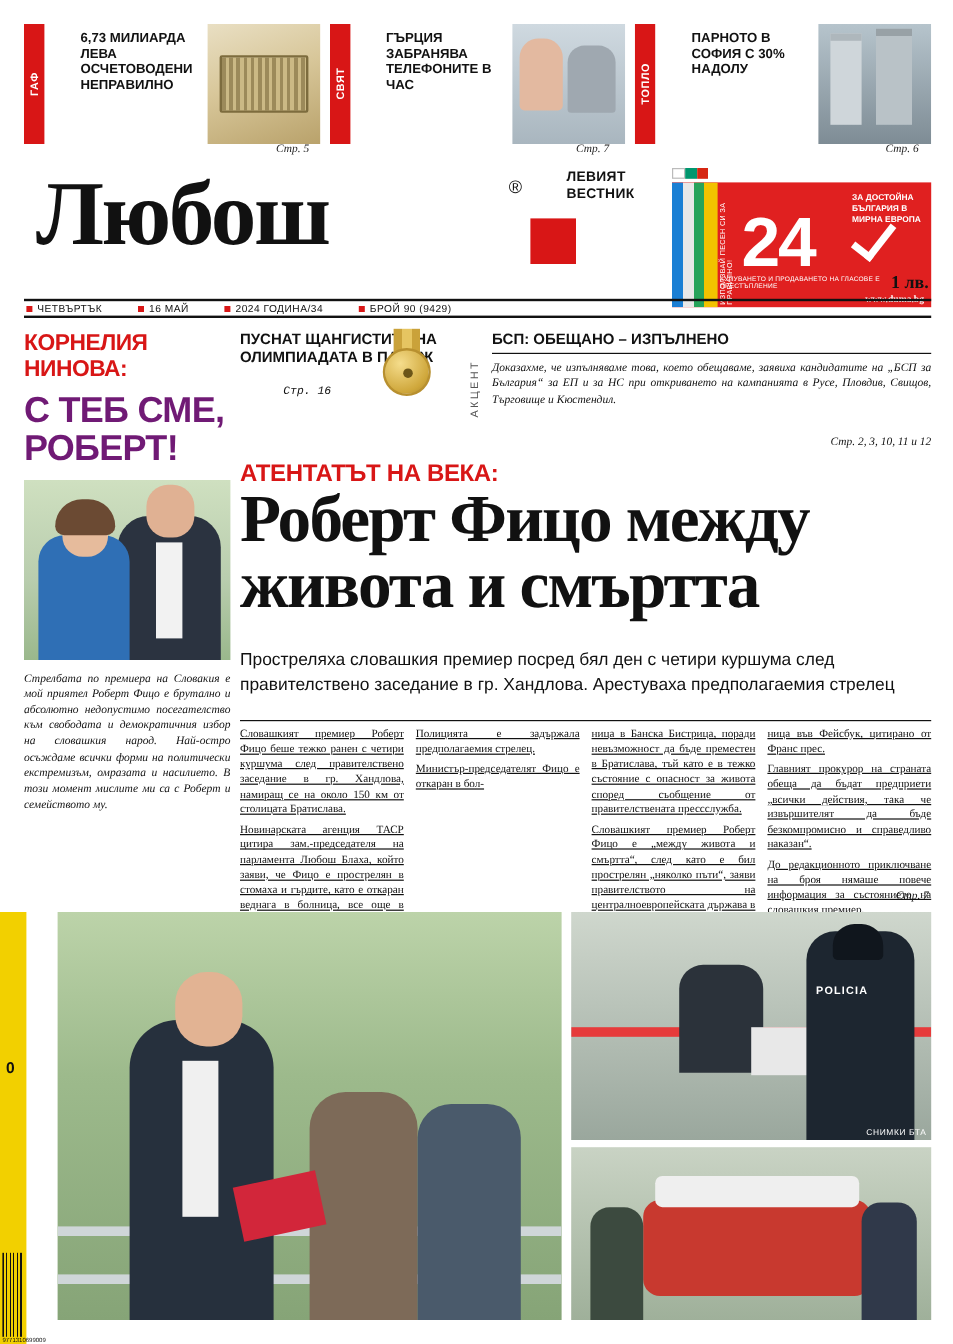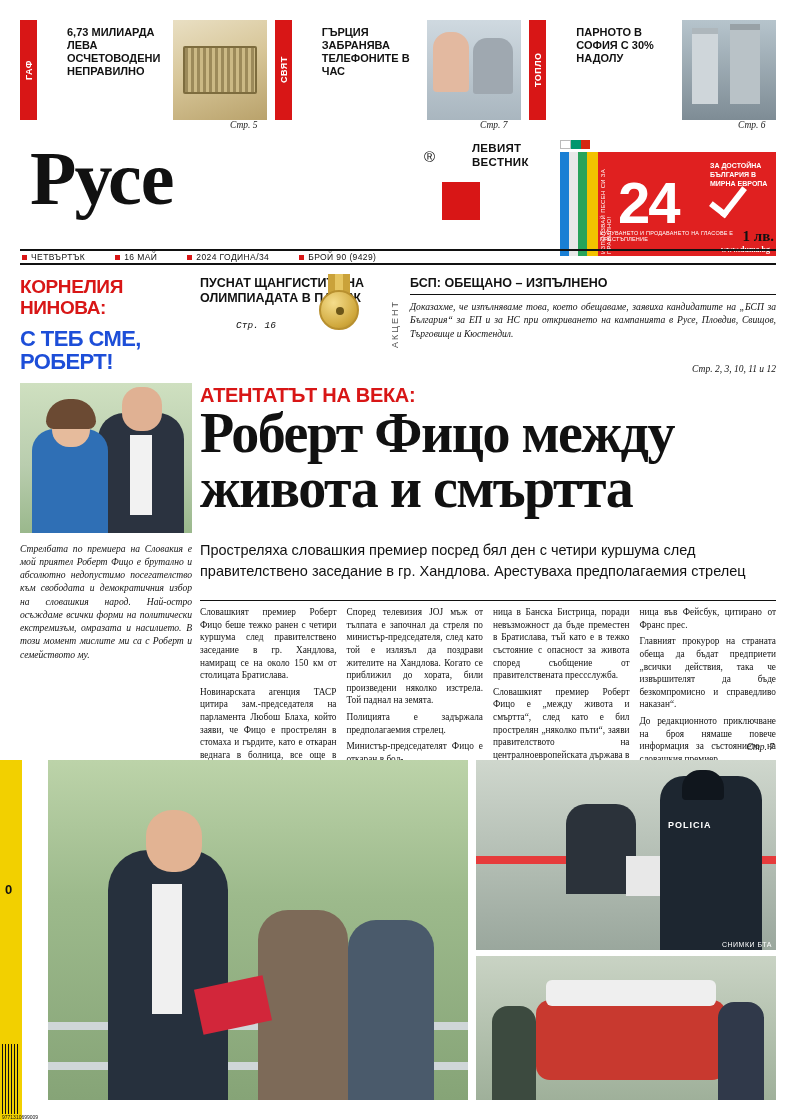--- a/index.html
+++ b/index.html
@@ -142,21 +142,21 @@
 
   
   .col-left { position:absolute; left:20px; top:276px; width:172px; }
   .kn-name {
     font-family:"Liberation Sans", sans-serif; font-weight:bold;
     font-size:19px; line-height:1.12; color:#d81616; letter-spacing:-.4px;
   }
   .kn-head {
     margin-top:8px;
     font-family:"Liberation Sans", sans-serif; font-weight:bold;
-    font-size:22px; line-height:1.05; color:#1d4ed8; letter-spacing:-.6px;
+    font-size:30px; line-height:1.05; color:#701a75; letter-spacing:-.6px;
   }
   .kn-photo {
     margin-top:10px; width:172px; height:150px;
     background:linear-gradient(180deg,#cfe0c0 0%,#b9cdae 55%,#9ab88c 100%);
     position:relative; overflow:hidden;
   }
   .kn-photo .man {
     position:absolute; right:8px; bottom:0; width:86px; height:120px;
     background:#2b3340; border-radius:26px 26px 0 0;
   }
@@ -252,21 +252,21 @@
     font-family:"Liberation Sans", sans-serif; font-size:14.5px; line-height:1.42;
     color:#111;
   }
   .hr-main {
     position:absolute; left:200px; top:600px; width:576px; height:1px; background:#111;
   }
 
   
   .bodycols {
     position:absolute; left:200px; top:606px; width:576px; height:148px;
-    display:flex; gap:10px;
+    display:flex; gap:10px;text-decoration:underline;
   }
   .bodycols .c {
     flex:1;
     font-family:"Liberation Serif", serif; font-size:9.3px; line-height:1.36;
     text-align:justify; color:#111; hyphens:auto;
   }
   .bodycols .c p { margin:0 0 4px 0; }
   .body-ref {
     position:absolute; right:20px; top:742px;
     font-family:"Liberation Serif", serif; font-style:italic; font-size:9.5px;
@@ -310,21 +310,21 @@
     background:#d2263a; transform:rotate(-12deg);
   }
   .ph-tr {
     left:456px; top:0; width:300px; height:190px;
     background:linear-gradient(180deg,#cfd7cd 0%,#9aa79d 100%);
   }
   .ph-tr .tape{
     position:absolute; left:0; top:96px; width:100%; height:8px; background:#e63b3b;
   }
   .ph-tr .cop{
-    position:absolute; right:14px; top:16px; width:102px; height:174px;
+    position:absolute; right:14px; top:16px; width:90px; height:174px;
     background:#1d2630; border-radius:24px 24px 0 0;
   }
   .ph-tr .cop:before{
     content:""; position:absolute; left:22px; top:-6px; width:42px; height:30px;
     background:#10161d; border-radius:18px 18px 4px 4px;
   }
   .ph-tr .cop .label{
     position:absolute; left:8px; top:44px; color:#fff;
     font-family:"Liberation Sans", sans-serif; font-size:9px; font-weight:bold; letter-spacing:1px;
   }
@@ -406,21 +406,21 @@
     </div>
   </div>
 
   <div class="teaser-refs">
     <span class="ref1">Стр. 5</span>
     <span class="ref2">Стр. 7</span>
     <span class="ref3">Стр. 6</span>
   </div>
 
   <div class="masthead">
-    <div class="logo">Русе</div>
+    <div class="logo">Любош</div>
     <div class="logo-reg">®</div>
     <div class="logo-square"></div>
     <div class="logo-sub">ЛЕВИЯТ ВЕСТНИК</div>
     <div class="flagbar">
         <i class="fw"></i>
         <i class="fg"></i>
         <i class="fr"></i>
       </div>
 
     <div class="ad24">
@@ -477,21 +477,20 @@
   <div class="headline">Роберт Фицо между живота и смъртта</div>
   <div class="standfirst">Простреляха словашкия премиер посред бял ден с четири куршума след правителствено заседание в гр. Хандлова. Арестуваха предполагаемия стрелец</div>
   <div class="hr-main"></div>
 
   <div class="bodycols">
     <div class="c">
       <p>Словашкият премиер Роберт Фицо беше тежко ранен с четири куршума след правителствено заседание в гр. Хандлова, намиращ се на около 150 км от столицата Братислава.</p>
       <p>Новинарската агенция ТАСР цитира зам.-председателя на парламента Любош Блаха, който заяви, че Фицо е прострелян в стомаха и гърдите, като е откаран веднага в болница, все още в съзнание.</p>
     </div>
     <div class="c">
-      <p>Според телевизия JOJ мъж от тълпата е започнал да стреля по министър-председателя, след като той е излязъл да поздрави жителите на Хандлова. Когато се приближил до хората, били произведени няколко изстрела. Той паднал на земята.</p>
       <p>Полицията е задържала предполагаемия стрелец.</p>
       <p>Министър-председателят Фицо е откаран в бол-</p>
     </div>
     <div class="c">
       <p>ница в Банска Бистрица, поради невъзможност да бъде преместен в Братислава, тъй като е в тежко състояние с опасност за живота според съобщение от правителствената прессслужба.</p>
       <p>Словашкият премиер Роберт Фицо е „между живота и смъртта“, след като е бил прострелян „няколко пъти“, заяви правителството на централноевропейската държава в официалния му стра-</p>
     </div>
     <div class="c">
       <p>ница във Фейсбук, цитирано от Франс прес.</p>
       <p>Главният прокурор на страната обеща да бъдат предприети „всички действия, така че извършителят да бъде безкомпромисно и справедливо наказан“.</p>

